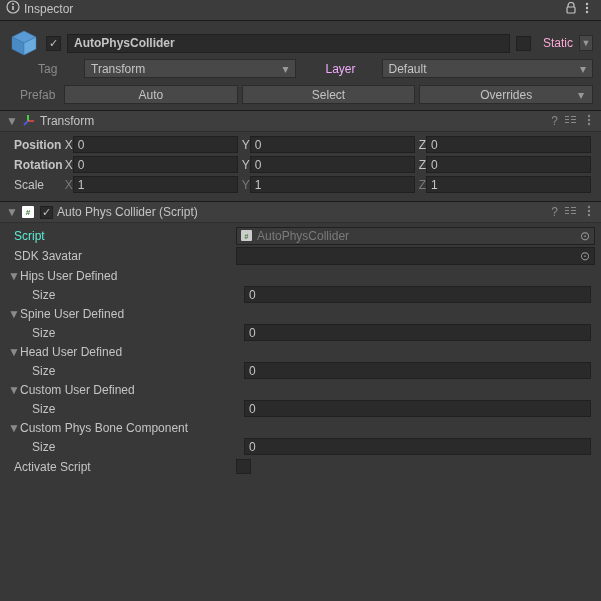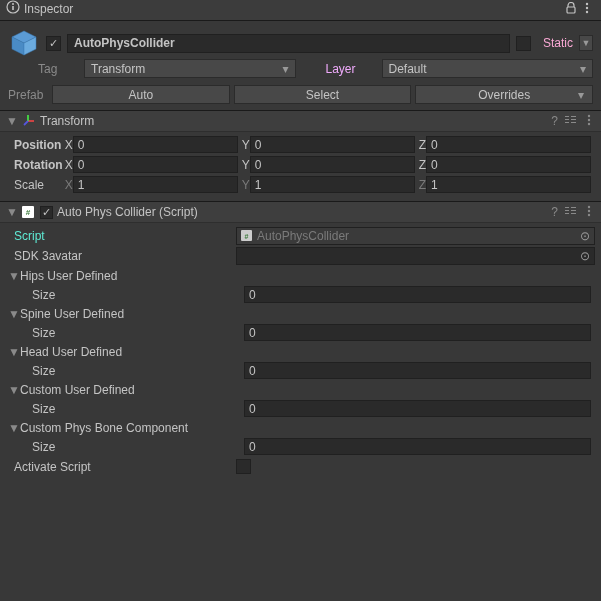--- a/index.html
+++ b/index.html
@@ -18,21 +18,21 @@
 .name-field { flex: 1; background: #2a2a2a; border: 1px solid #202020; color: #c4c4c4; padding: 2px 6px; height: 19px; font-size: 12px; font-weight: bold; }
 .static-lbl { color: #f9a8d4; margin-left: 6px; }
 .dropdown-arrow { width: 14px; height: 16px; background: #484848; border: 1px solid #2b2b2b; display:flex; align-items:center; justify-content:center; cursor:pointer; }
 
 .obj-row2 { display: flex; align-items: center; gap: 20px; margin-left: 30px; }
 .obj-row2 .lbl { color: #8a8a8a; width: 26px; }
 .dropdown { flex: 1; background: #484848; border: 1px solid #2b2b2b; height: 19px; display: flex; align-items: center; padding: 0 6px; cursor: pointer; position: relative; }
 .dropdown::after { content: "▾"; position: absolute; right: 6px; color: #999; }
 .obj-row2 .layer-lbl { color: #f0abfc; margin-left: 10px; width: 36px; }
 
-.prefab-row { display: flex; align-items: center; gap: 4px; padding: 3px 8px 6px 4px; background: #383838; }
+.prefab-row { display: flex; align-items: center; gap: 4px; padding: 3px 8px 6px 16px; background: #383838; }
 .prefab-row .lbl { color: #8a8a8a; width: 40px; margin-left: 4px; }
 .seg-btn { flex: 1; background: #484848; border: 1px solid #2b2b2b; height: 19px; display: flex; align-items: center; justify-content: center; cursor: pointer; }
 .seg-btn.with-arrow::after { content: "▾"; position: absolute; right: 8px; color: #999; }
 .seg-btn.with-arrow { position: relative; }
 
 .component { }
 .comp-header { background: #3e3e3e; display: flex; align-items: center; height: 22px; padding: 0 6px; gap: 4px; border-top: 1px solid #1a1a1a; border-bottom: 1px solid #2e2e2e; }
 .foldout { width: 10px; text-align: center; color: #8a8a8a; cursor: pointer; }
 .comp-icon { width: 16px; height: 16px; display:flex; align-items:center; justify-content:center; }
 .comp-title { font-weight: normal; flex: 1; }

